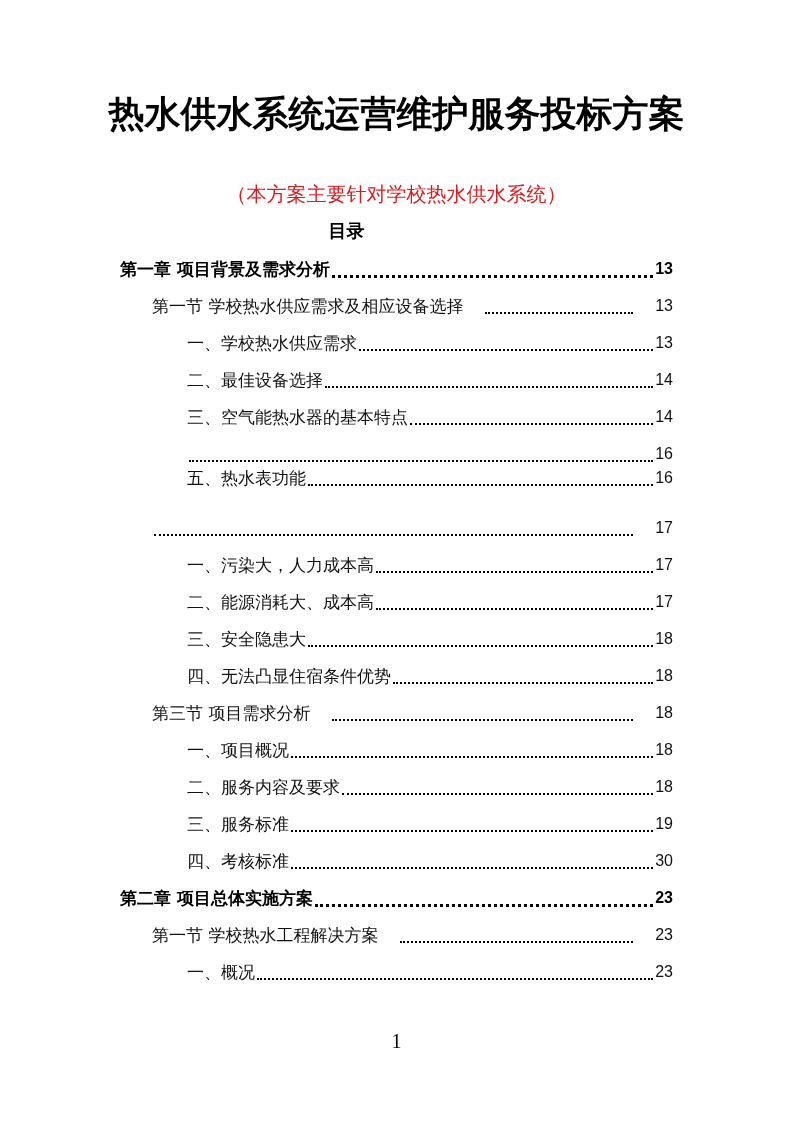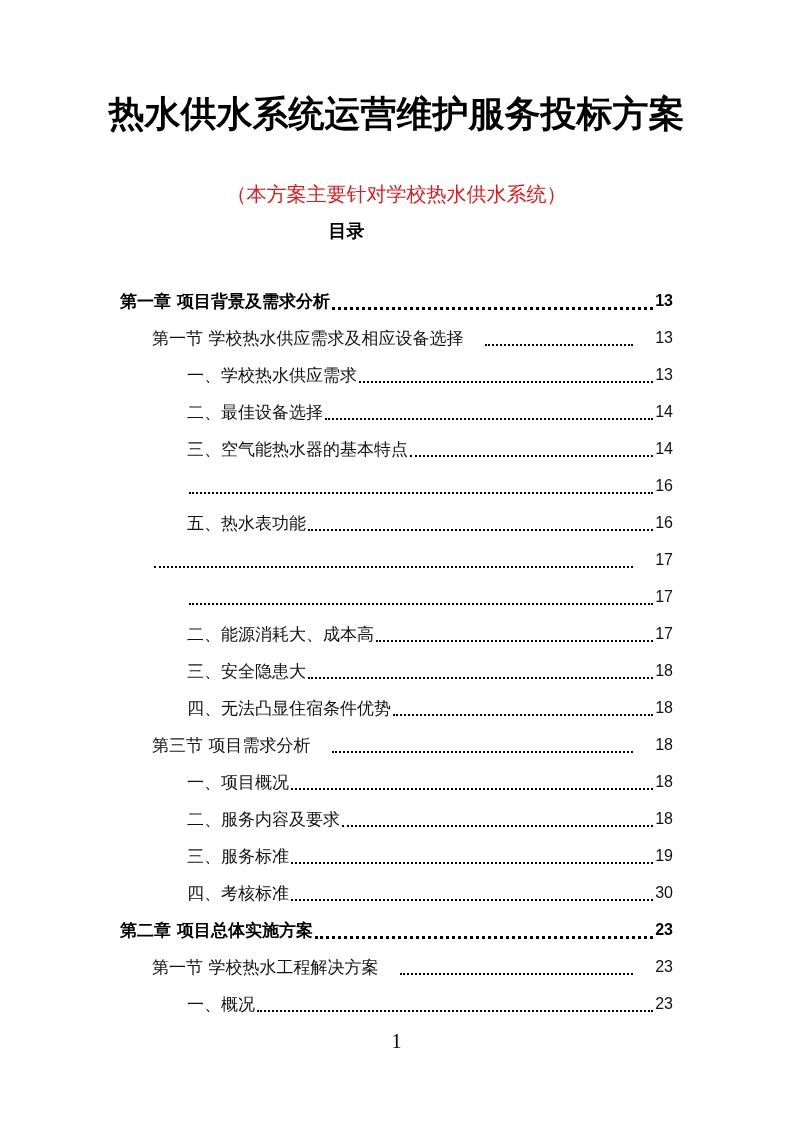--- a/index.html
+++ b/index.html
@@ -7,21 +7,21 @@
          font-family: "DejaVu Sans", "Liberation Sans", sans-serif; color: #000; }
   .title { position: absolute; left: 100px; width: 593px; top: 92px; text-align: center;
            font-size: 36px; font-weight: bold; line-height: 44px; letter-spacing: 0px; }
   .subtitle { position: absolute; left: 0; width: 793px; top: 180px; text-align: center;
               font-size: 20px; color: #e0191c; line-height: 28px;
               font-family: "DejaVu Serif", "Liberation Serif", serif; }
   .toc-heading { position: absolute; left: 0; width: 693px; top: 218px; text-align: center;
                  font-size: 18px; font-weight: bold; line-height: 26px; }
   .toc { position: absolute; left: 0; top: 255px; width: 793px; }
   .toc-row { position: absolute; display: flex; align-items: center; height: 28px; line-height: 28px;
-             right: 120px; font-size: 17px; cursor: pointer; margin-top: 32px; }
+             right: 120px; font-size: 17px; cursor: pointer; }
   .toc-row.level-1 { left: 120px; font-weight: bold; font-family: "DejaVu Sans", sans-serif; }
   .toc-row.level-2 { left: 152px; font-family: "DejaVu Serif", "Liberation Serif", serif; color:#111;gap:20px; }
   .toc-row.level-3 { left: 187px; font-family: "DejaVu Serif", "Liberation Serif", serif; color:#111; }
   .toc-label { white-space: nowrap; }
   .toc-leader { flex: 1; overflow: hidden; white-space: nowrap; margin: 0 2px;
                 border-bottom: 2px dotted #000; height: 0; align-self: center; transform: translateY(7px); }
   .level-1 .toc-leader { border-bottom-width: 3px; }
   .toc-page { white-space: nowrap; font-family: "Liberation Sans", "DejaVu Sans", sans-serif; font-size: 16px; }
   .level-1 .toc-page { font-weight: bold; }
   .page-number { position: absolute; left: 0; width: 793px; top: 1030px; text-align: center;
@@ -57,30 +57,31 @@
     </div>
   <div class="toc-row level-3" style="top:148px">
       <span class="toc-label">三、空气能热水器的基本特点</span>
       <span class="toc-leader"></span>
       <span class="toc-page">14</span>
     </div>
   <div class="toc-row level-3" style="top:185px">
       <span class="toc-leader"></span>
       <span class="toc-page">16</span>
     </div>
-  <div class="toc-row level-3" style="top:222px">
+  <div class="toc-row level-3" style="top:209px">
       <span class="toc-label">五、热水表功能</span>
       <span class="toc-leader"></span>
       <span class="toc-page">16</span>
     </div>
   <div class="toc-row level-2" style="top:259px">
       <span class="toc-leader"></span>
       <span class="toc-page">17</span>
     </div>
   <div class="toc-row level-3" style="top:296px">
+      <span class="toc-label">一、污染大，人力成本高</span>
       <span class="toc-leader"></span>
       <span class="toc-page">17</span>
     </div>
   <div class="toc-row level-3" style="top:333px">
       <span class="toc-label">二、能源消耗大、成本高</span>
       <span class="toc-leader"></span>
       <span class="toc-page">17</span>
     </div>
   <div class="toc-row level-3" style="top:370px">
       <span class="toc-label">三、安全隐患大</span>

